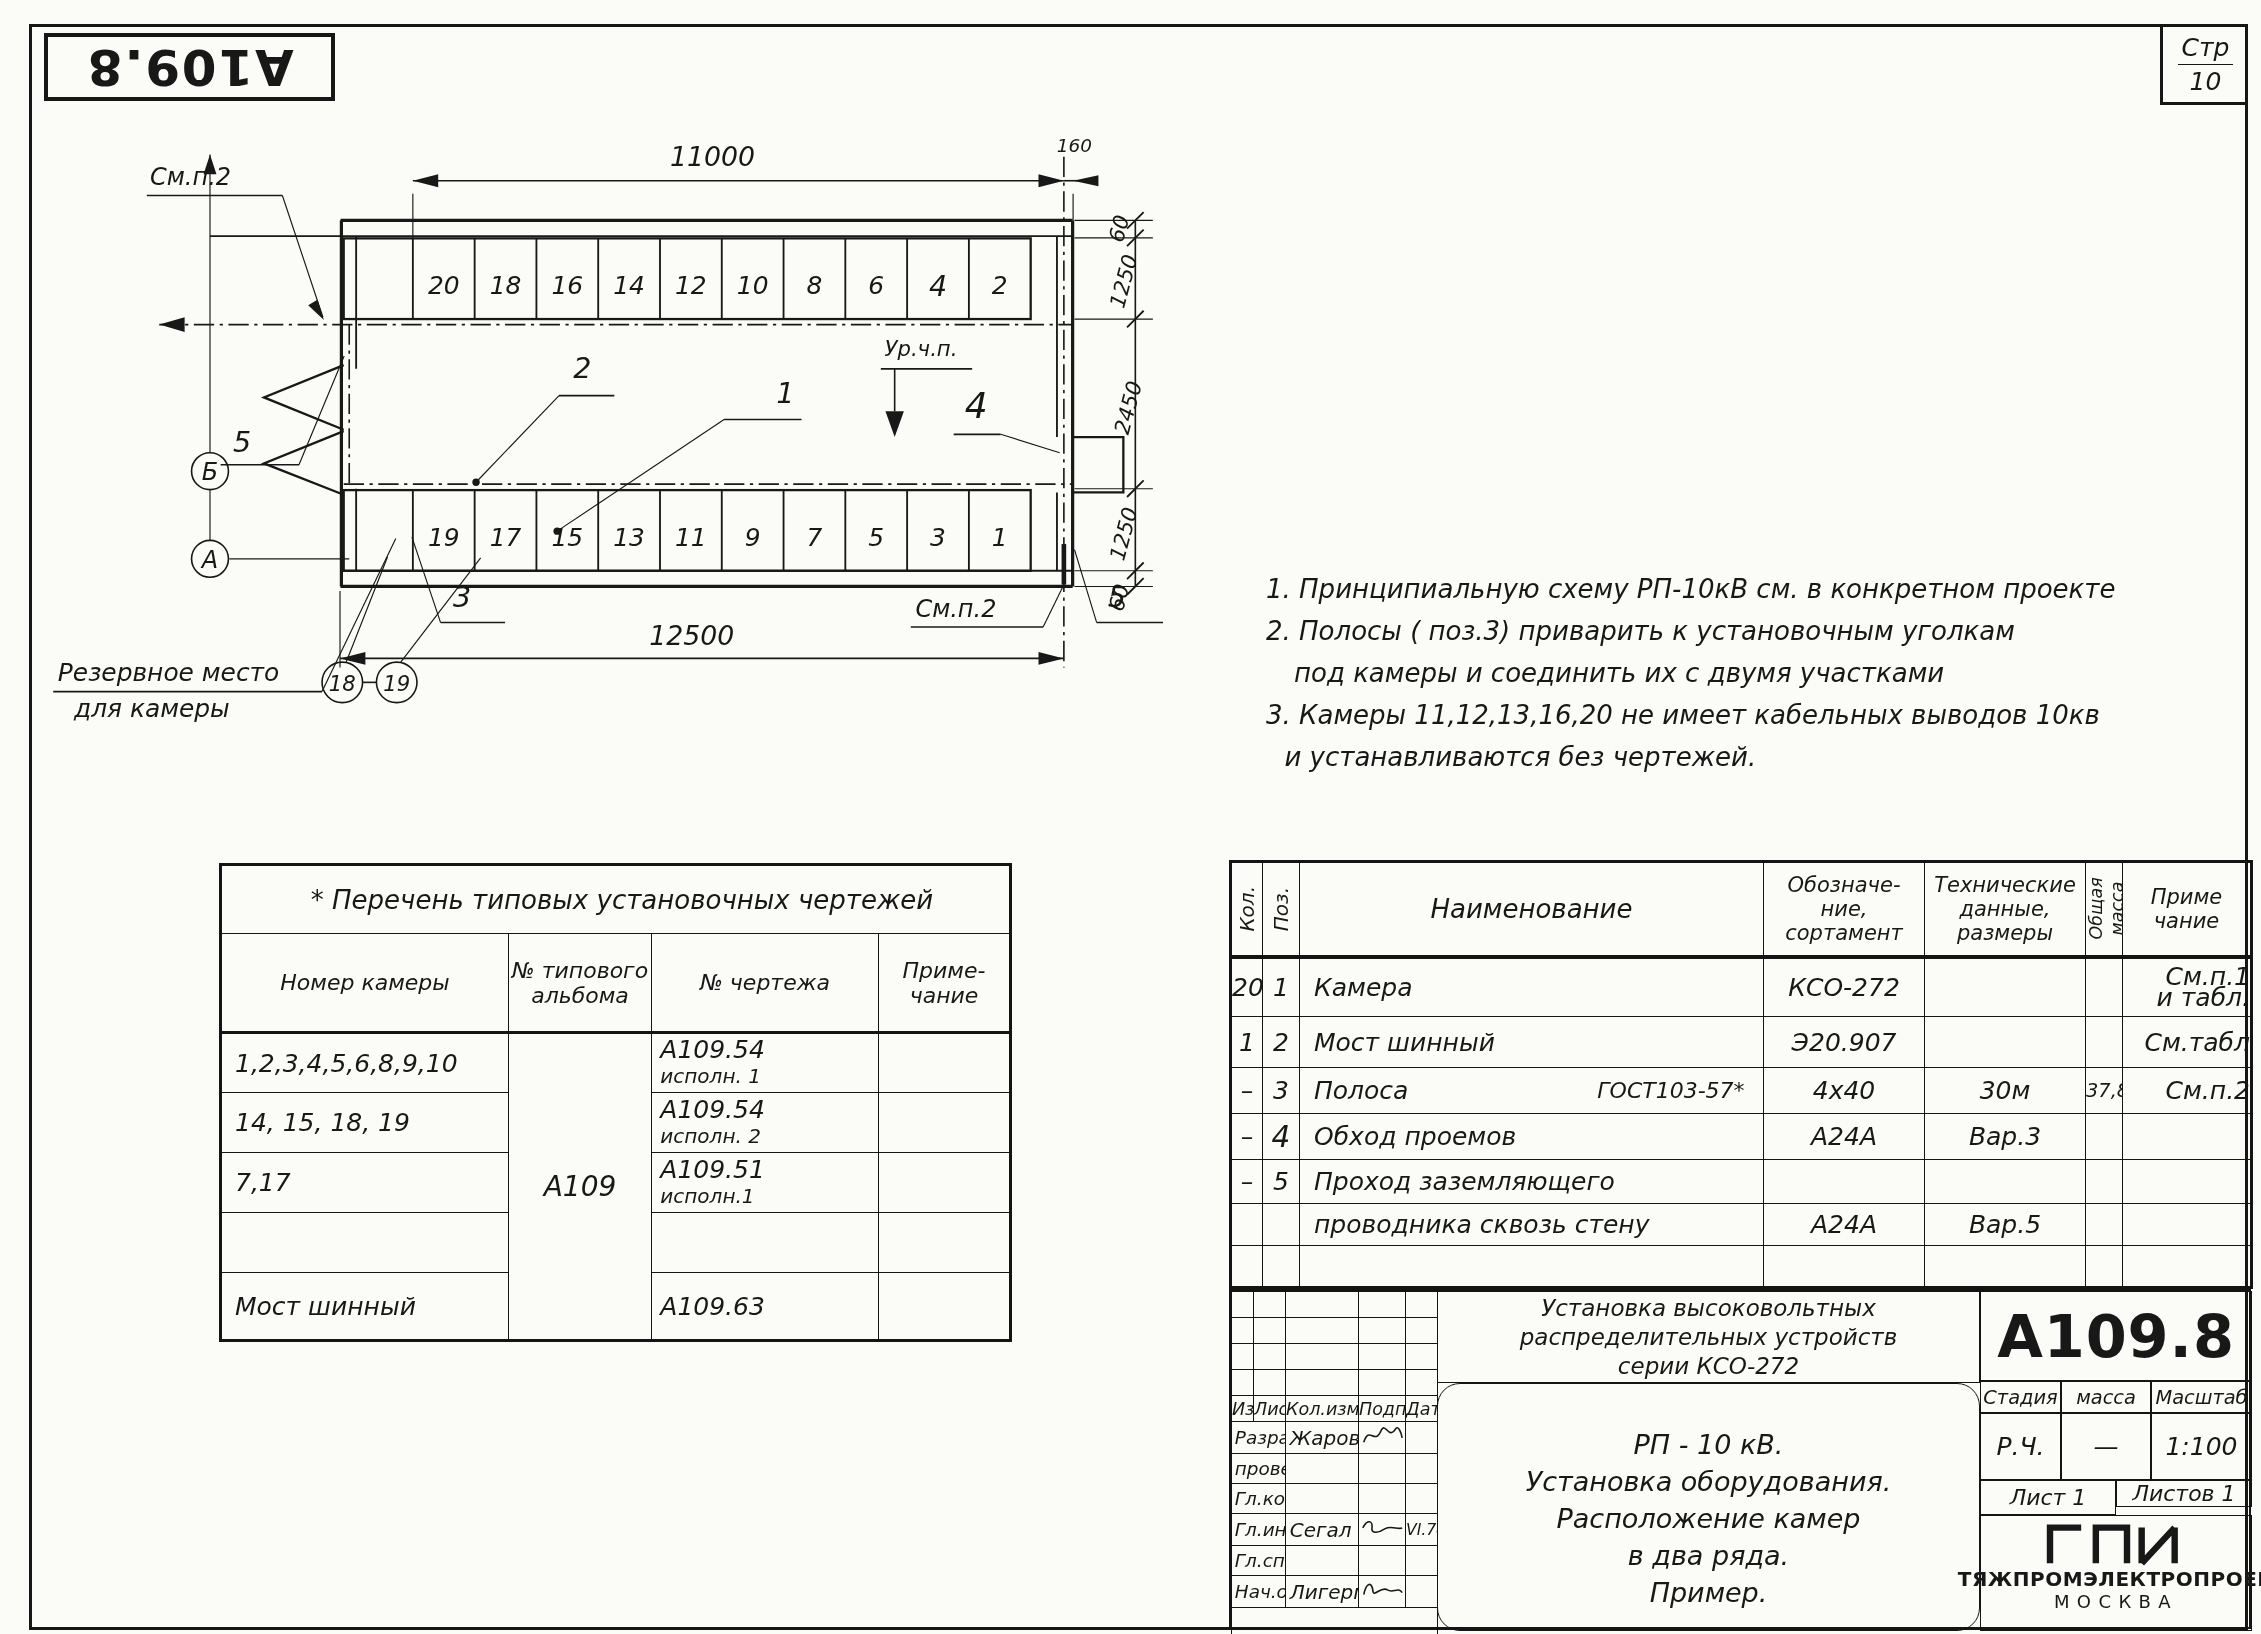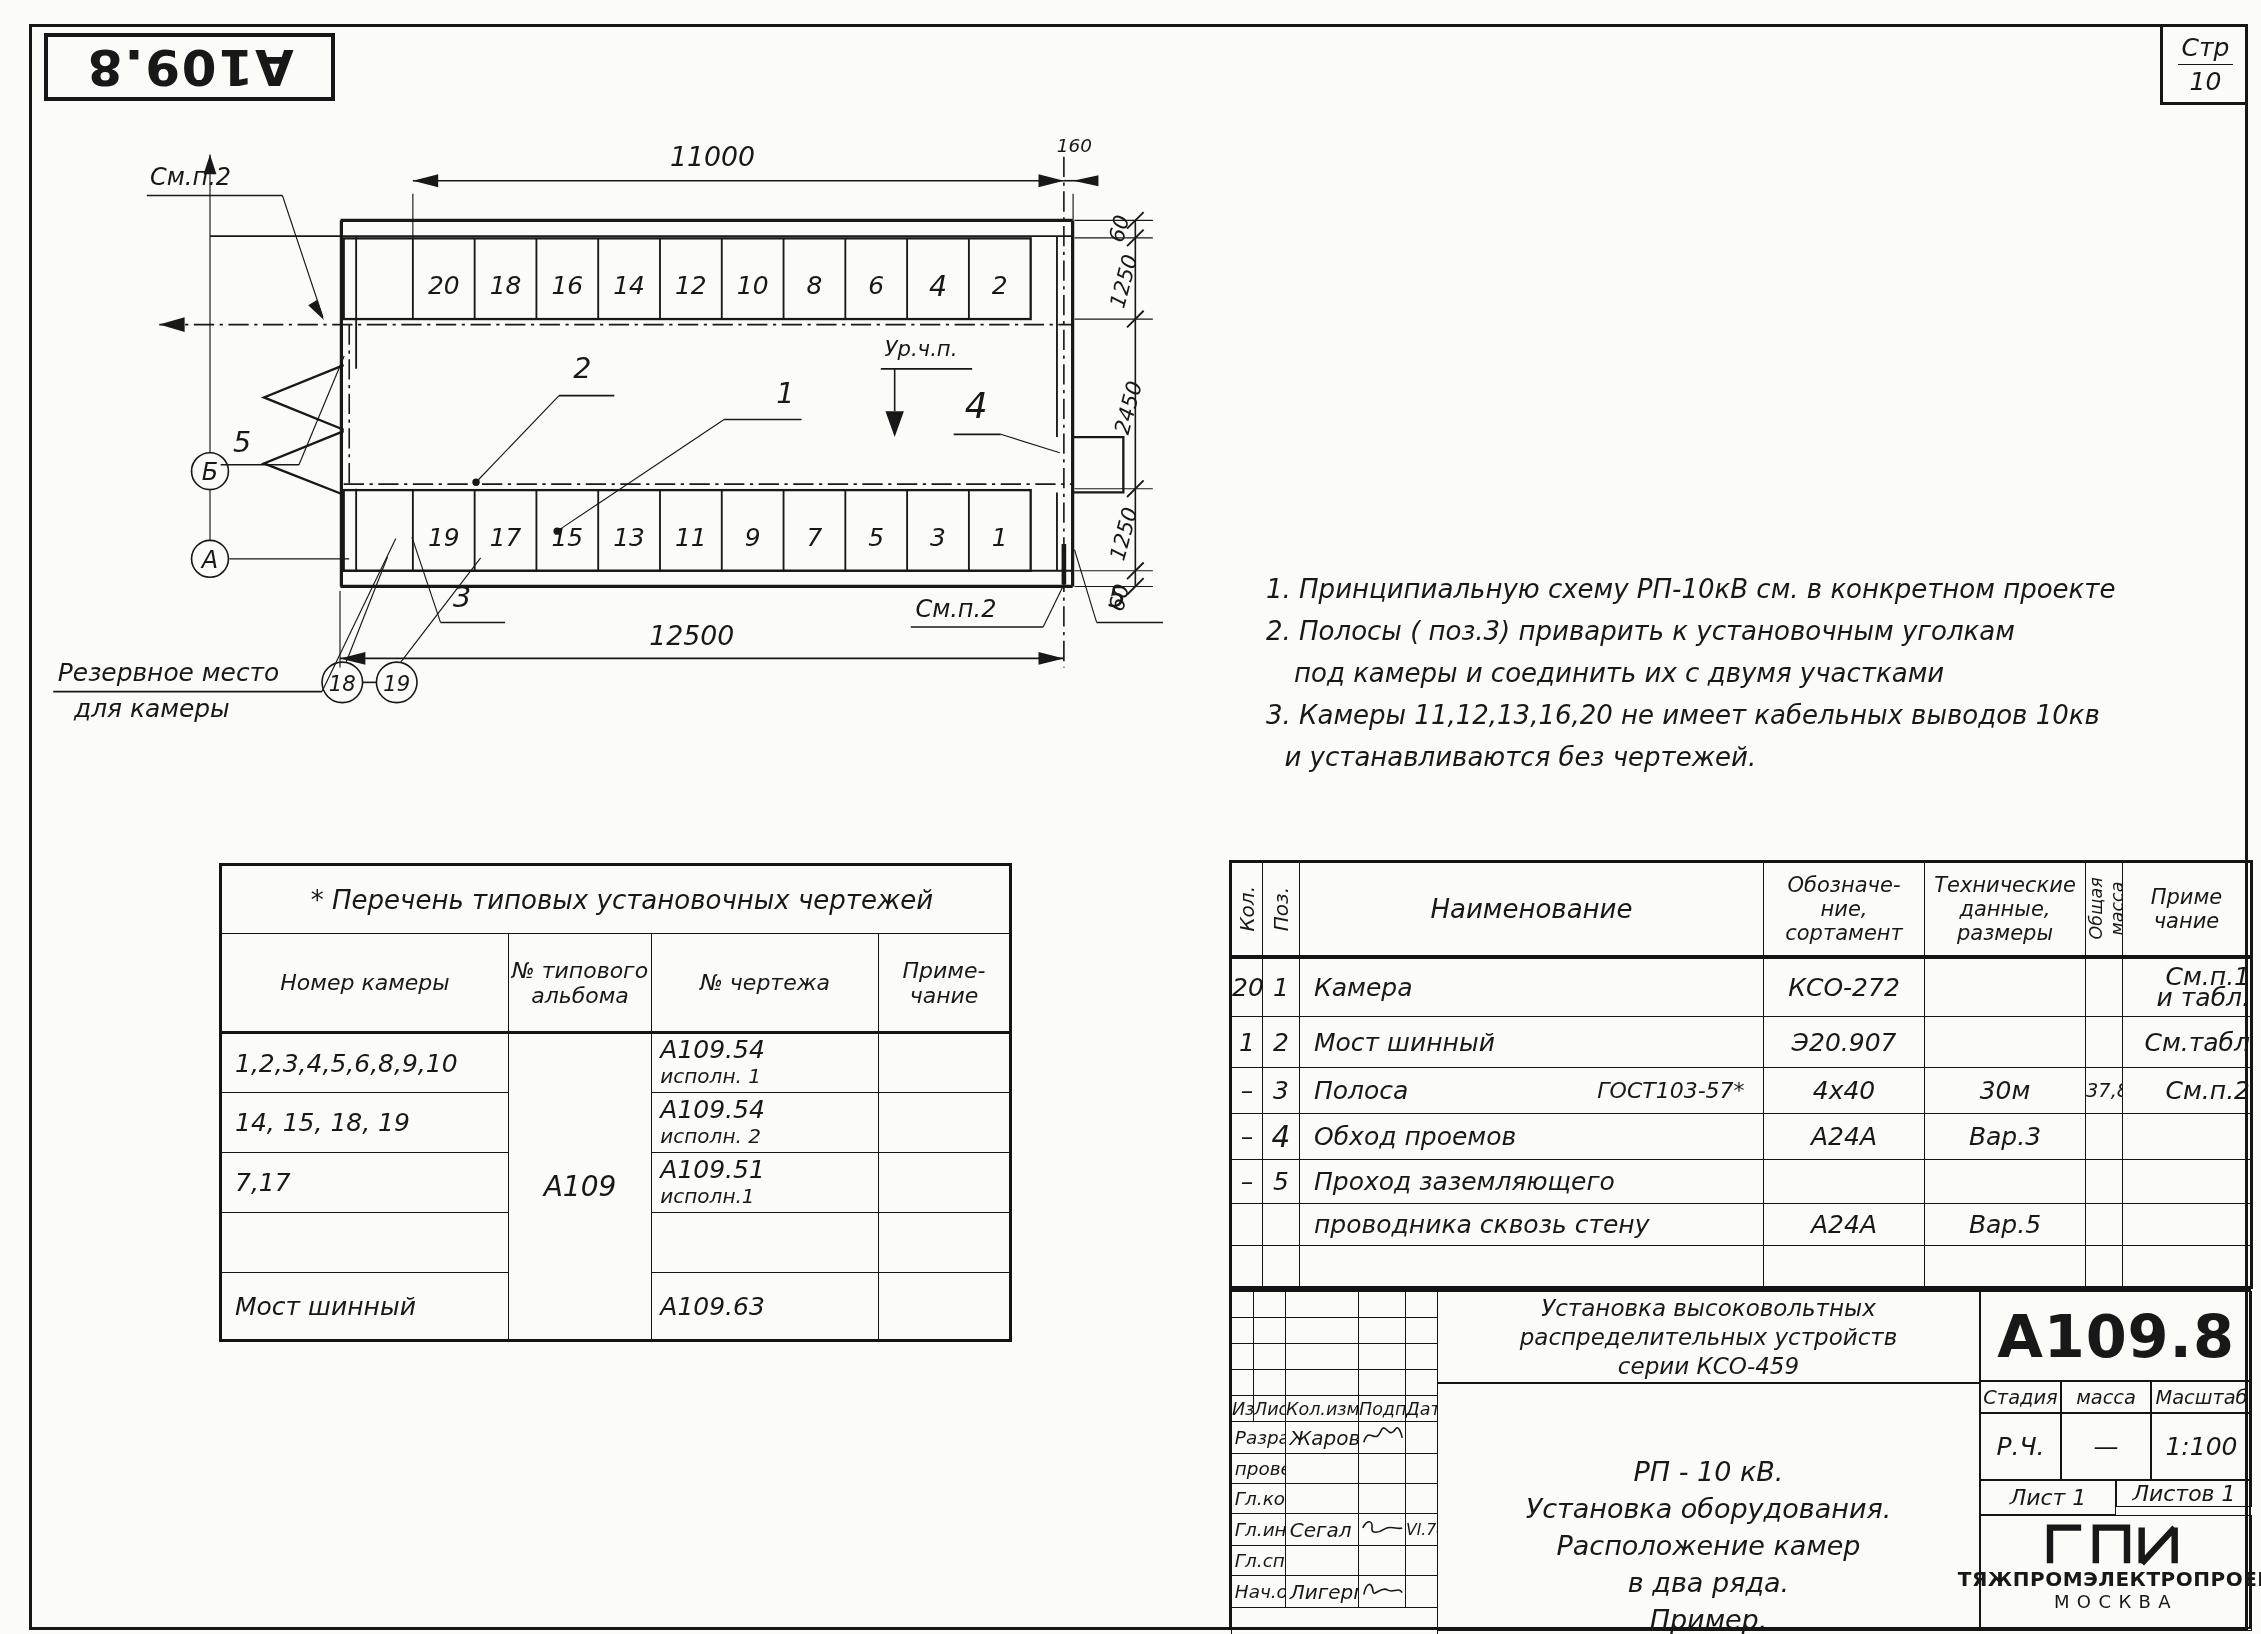--- a/index.html
+++ b/index.html
@@ -52,21 +52,21 @@
   .tblock{position:absolute;left:1229px;top:1289px;width:1022px;height:340px;
           border:2.8px solid #141414;box-sizing:border-box;}
   .tb{position:absolute;border:1.8px solid #141414;box-sizing:border-box;display:flex;
       align-items:center;justify-content:center;font-style:italic;}
   .rev{position:absolute;left:0;top:0;width:206px;}
   .rev td{font-size:17.5px;text-align:center;font-style:italic;}
   .rev .role{font-size:18.4px;text-align:left;padding-left:2.8px;white-space:nowrap;}
   .rev .nm{font-size:20px;text-align:left;padding-left:3.7px;white-space:nowrap;}
   .projcell{left:206px;top:0;width:543px;height:92px;flex-direction:column;font-size:23px;line-height:29px;}
   .subjcell{left:206px;top:92px;width:543px;height:248px;flex-direction:column;
-            justify-content:flex-start;padding-top:69px;font-size:27px;line-height:37px;}
+            justify-content:flex-start;padding-top:42px;font-size:27px;line-height:37px;border-radius:23px;}
   .doccell{left:749px;top:0;width:272px;height:90px;font-size:59px;font-weight:bold;font-style:normal;letter-spacing:0.9px;}
   .small-h{font-size:19.4px;}
   .orgcell{left:749px;top:224px;width:272px;height:116px;flex-direction:column;justify-content:flex-start;padding-top:6.5px;}
   .orgname{font-size:20px;font-weight:bold;font-style:normal;letter-spacing:0.5px;}
   .orgcity{font-size:18px;font-style:normal;letter-spacing:7.4px;}
 </style>
 </head>
 <body>
 
 <div class="sheet">
@@ -536,21 +536,21 @@
       </tr>
       <tr style="height:29px">
             <td colspan="5"></td>
           </tr>
     </tbody>
       </table>
 
     <div class="tb projcell">
       <div>Установка высоковольтных</div>
       <div>распределительных устройств</div>
-      <div>серии КСО-459</div>
+      <div>серии КСО-272</div>
     </div>
 
     <div class="tb subjcell">
       <div>РП - 10 кВ.</div>
       <div>Установка оборудования.</div>
       <div>Расположение камер</div>
       <div>в два ряда.</div>
       <div>Пример.</div>
     </div>
 

